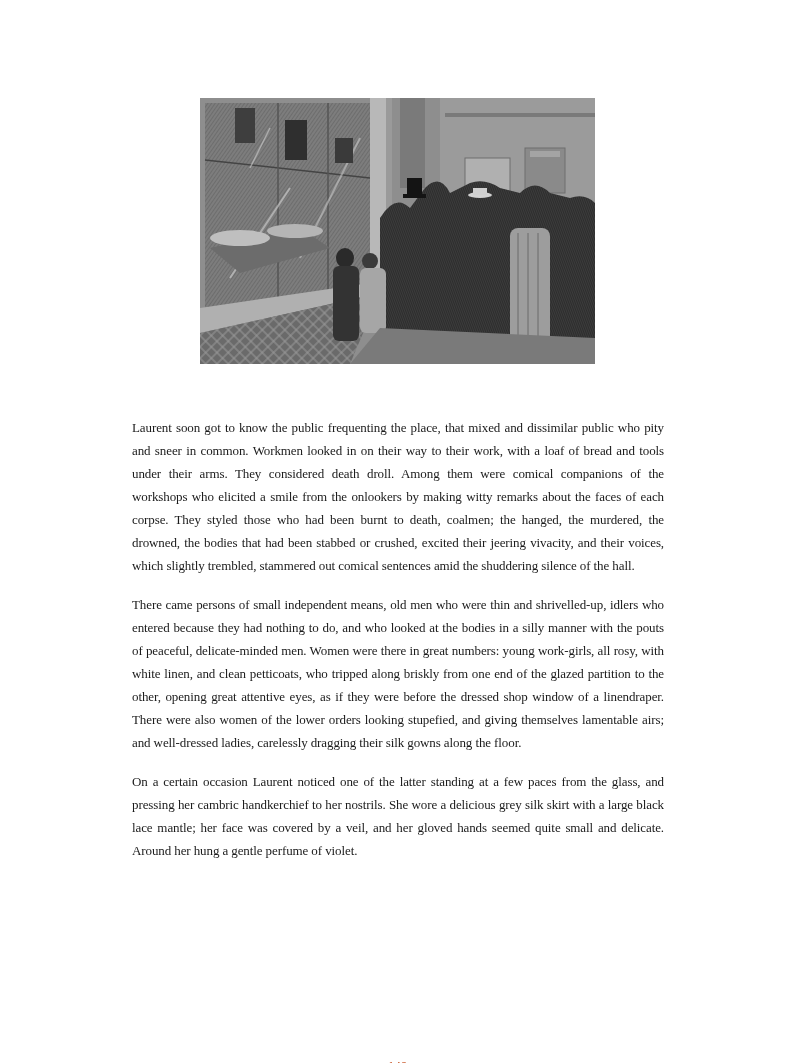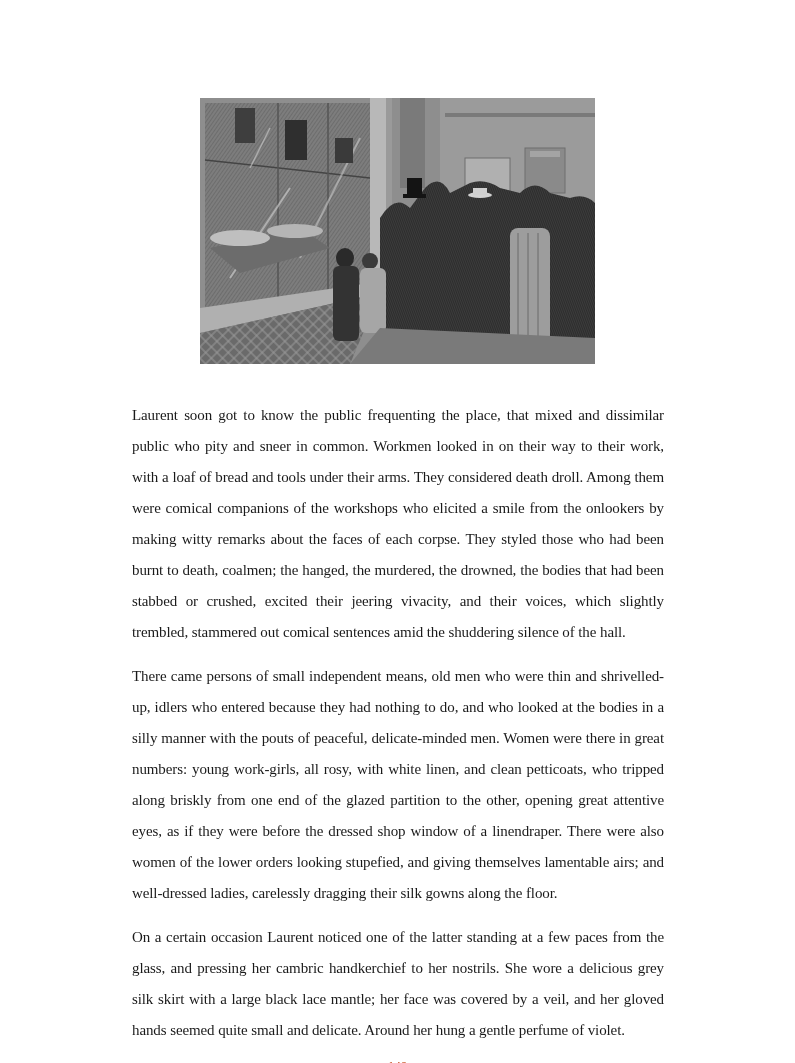--- a/index.html
+++ b/index.html
@@ -36,23 +36,23 @@
       width: 100%;
       height: 100%;
     }
     .body-text {
       position: absolute;
       left: 132px;
       top: 400px;
       width: 532px;
     }
     .body-text p {
-      margin: 0 0 13px 0;
-      font-size: 15px;
-      line-height: 31px;
+      margin: 16px 0 13px 0;
+      font-size: 13px;
+      line-height: 23px;
       text-align: justify;
       letter-spacing: -0.1px;
     }
     .page-number {
       position: absolute;
       left: 0;
       width: 795px;
       top: 1018px;
       text-align: center;
       font-size: 13px;

